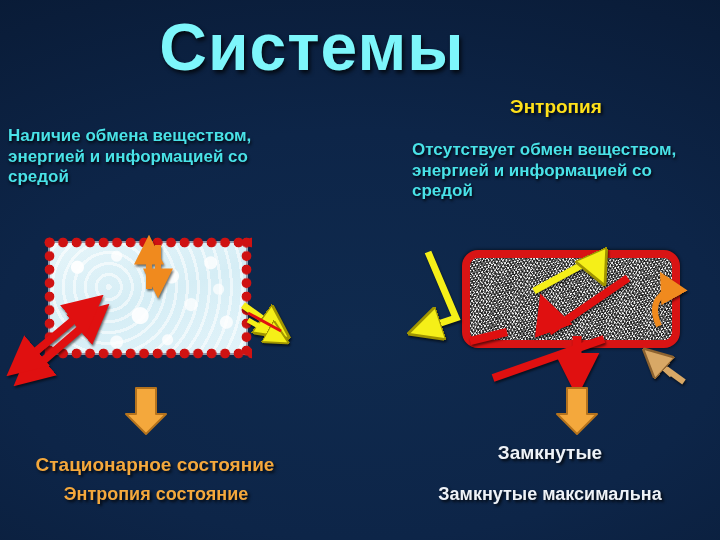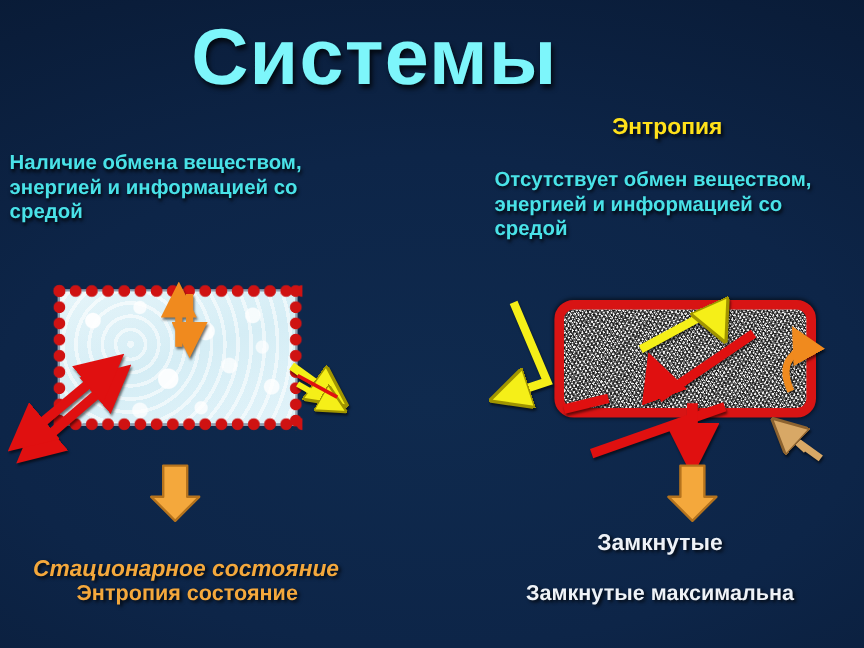--- a/index.html
+++ b/index.html
@@ -66,21 +66,21 @@
     text-shadow: 2px 2px 3px rgba(0,0,0,0.8);
   }
   .concl-sub {
     position: absolute;
     text-align: center;
     font-size: 18px;
     font-weight: bold;
     line-height: 1.2;
     text-shadow: 2px 2px 3px rgba(0,0,0,0.8);
   }
-  #concl-left-main { left: 0;   top: 464px; width: 310px; color: #f4a83c; font-style: italic; }
+  #concl-left-main { left: 0;   top: 454px; width: 310px; color: #f4a83c; }
   #concl-left-sub  { left: 20px; top: 484px; width: 272px; color: #f4a83c; }
   #concl-right-main{ left: 400px; top: 442px; width: 300px; color: #eef2f7; }
   #concl-right-sub { left: 400px; top: 484px; width: 300px; color: #eef2f7; }
 
   
   #box-open {
     position: absolute;
     left: 50px;
     top: 243px;
     width: 196px;

